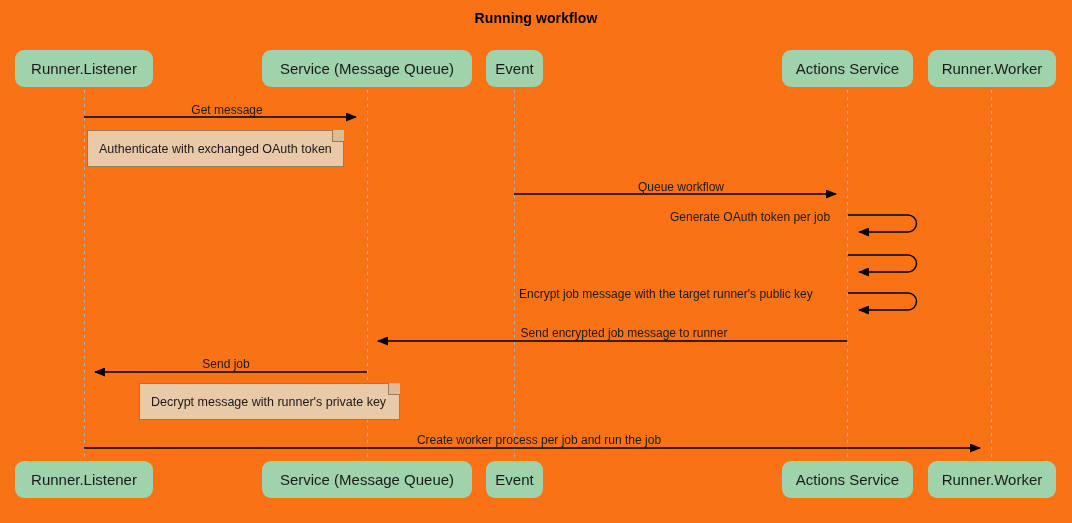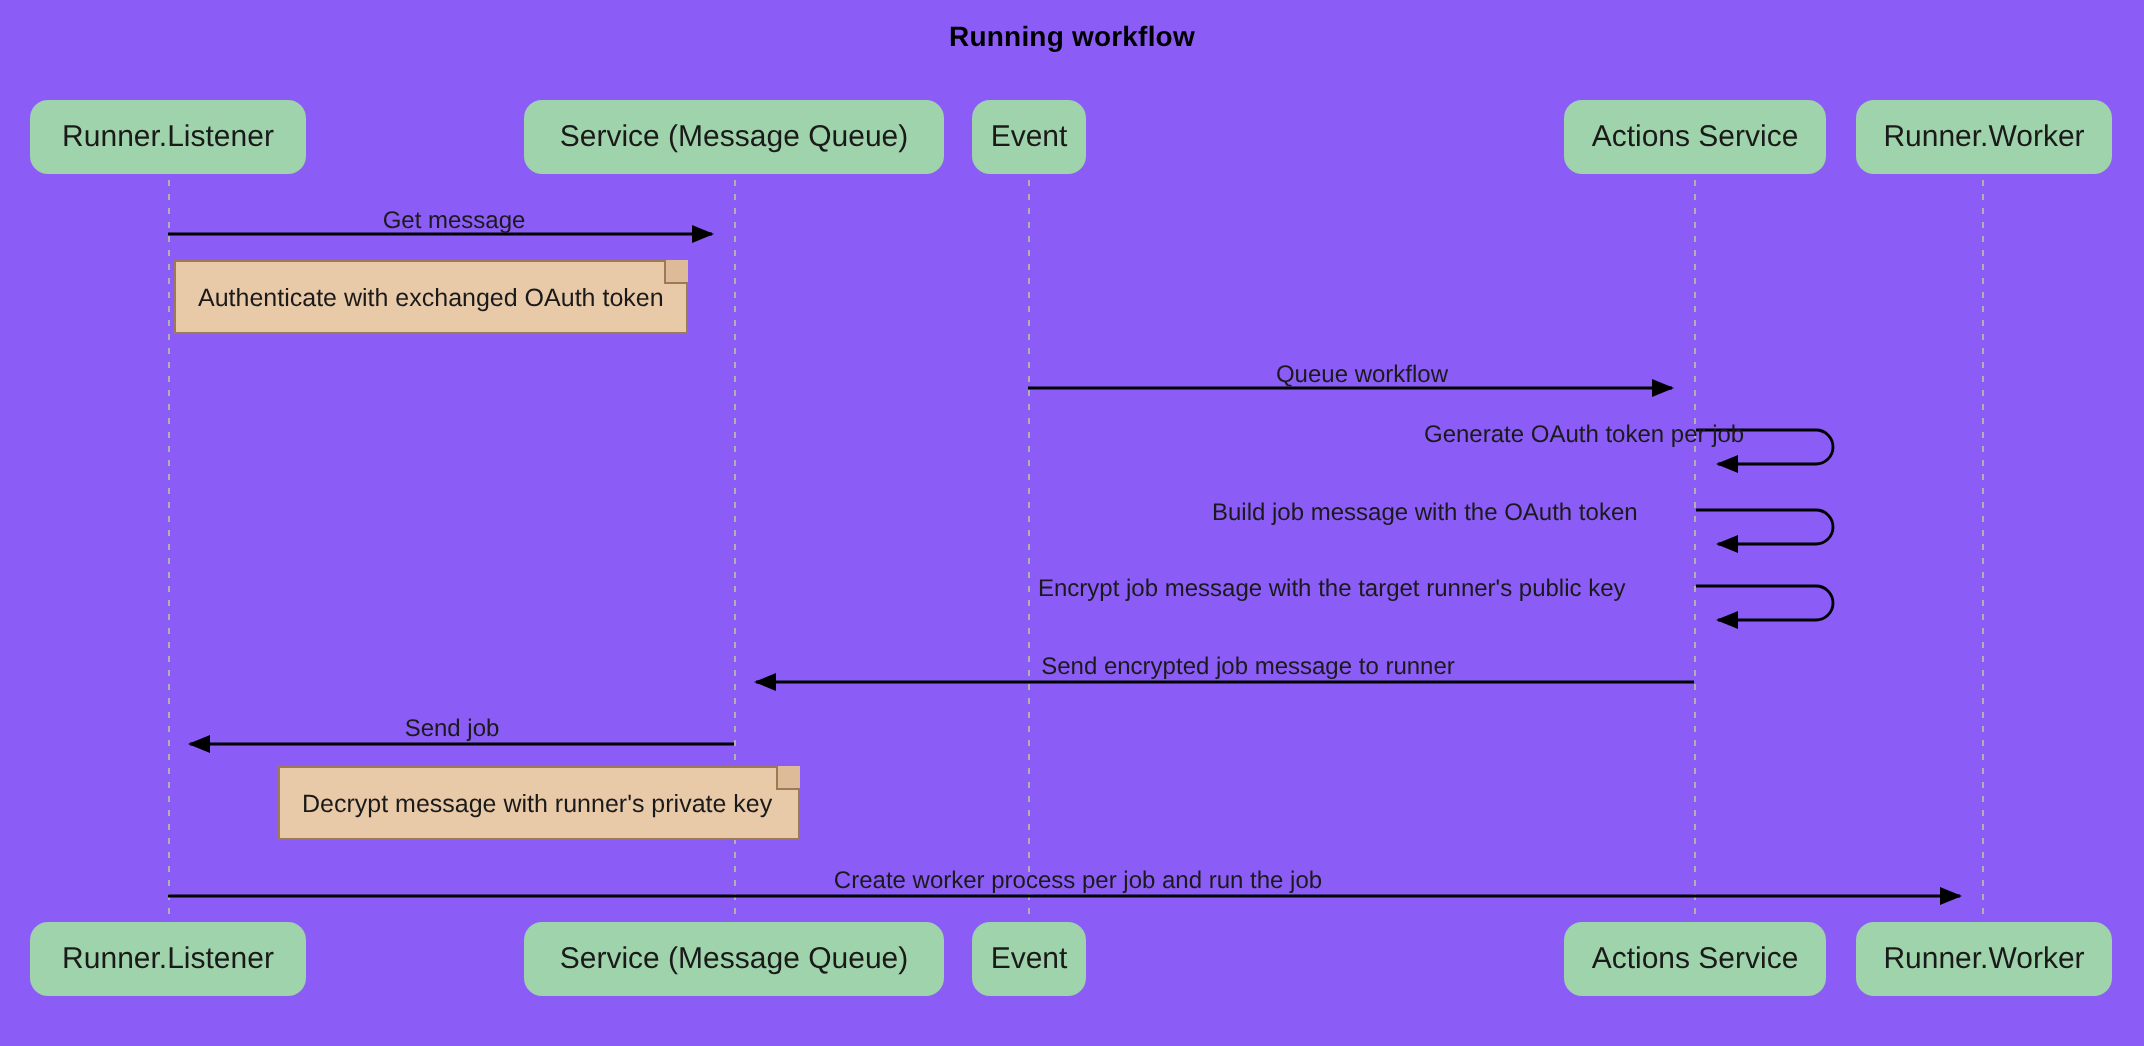--- a/index.html
+++ b/index.html
@@ -10,21 +10,21 @@
   body {
     font-family: "Liberation Sans", sans-serif;
     width: 1072px;
     height: 523px;
     overflow: hidden;
   }
   #diagram {
     position: relative;
     width: 1072px;
     height: 523px;
-    background: #8b5cf6;
+    background: #f97316;
   }
   svg.layer {
     position: absolute;
     left: 0;
     top: 0;
     width: 1072px;
     height: 523px;
   }
   .title {
     position: absolute;
@@ -150,22 +150,21 @@
   </div>
   <div class="participant" style="left:782px; top:461px; width:131px;">
     <span>Actions Service</span>
   </div>
   <div class="participant" style="left:928px; top:461px; width:128px;">
     <span>Runner.Worker</span>
   </div>
 
   <div class="msg-label" style="left:227px; top:103px;">Get message</div>
   <div class="msg-label" style="left:681px; top:180px;">Queue workflow</div>
-  <div class="msg-label right-anchored" style="left:670px; top:210px;margin-left:42px;">Generate OAuth token per job</div>
-  <div class="msg-label right-anchored" style="left:606px; top:249px;">Build job message with the OAuth token</div>
+  <div class="msg-label right-anchored" style="left:670px; top:210px;">Generate OAuth token per job</div>
   <div class="msg-label right-anchored" style="left:519px; top:287px;">Encrypt job message with the target runner's public key</div>
   <div class="msg-label" style="left:624px; top:326px;">Send encrypted job message to runner</div>
   <div class="msg-label" style="left:226px; top:357px;">Send job</div>
   <div class="msg-label" style="left:539px; top:433px;">Create worker process per job and run the job</div>
 
   <div class="note" style="left:87px; top:130px; width:257px;">
     <span>Authenticate with exchanged OAuth token</span>
     <span class="note-fold"></span>
   </div>
   <div class="note" style="left:95px; top:383px; width:261px;margin-left:44px;">

